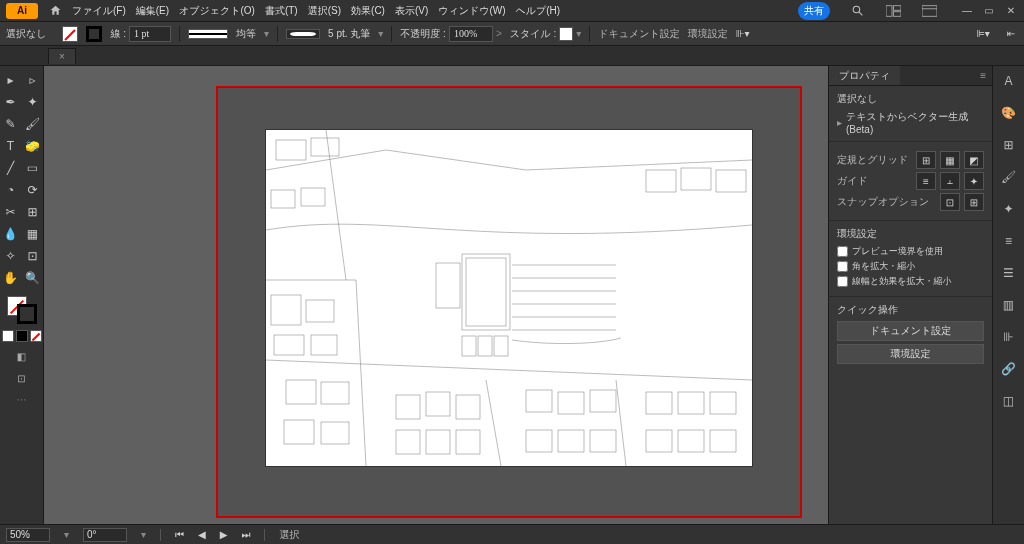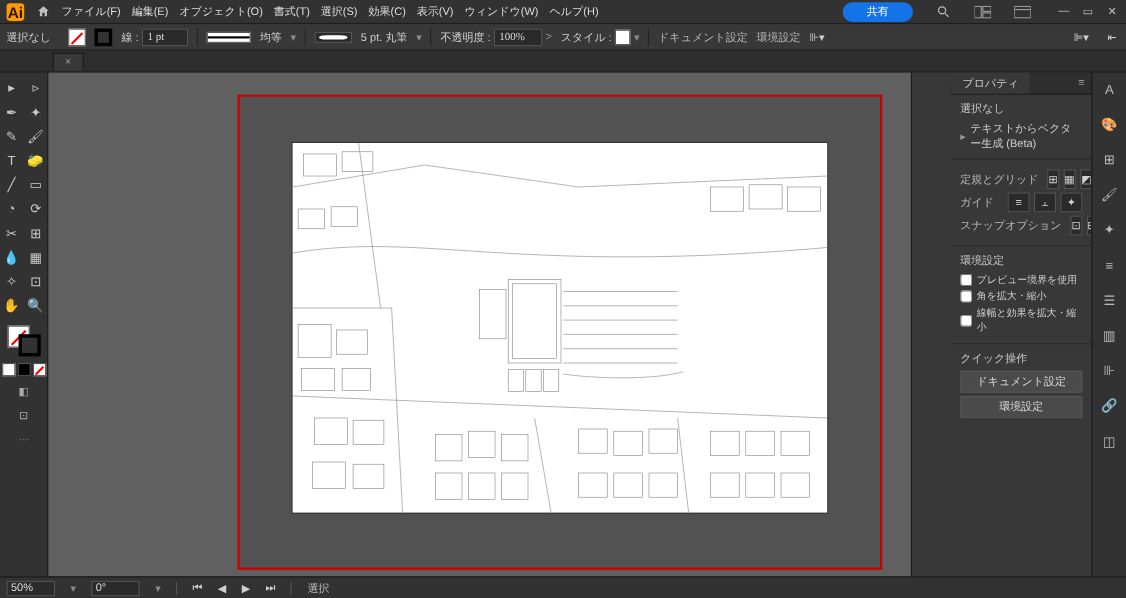--- a/index.html
+++ b/index.html
@@ -1,25 +1,25 @@
 <!DOCTYPE html>
 <html><head>
 <meta charset="utf-8">
 <style>
   * { box-sizing: border-box; margin: 0; padding: 0; font-family: "Hiragino Kaku Gothic Pro", "Meiryo", sans-serif; }
   body { width: 1024px; height: 544px; background: #323232; color: #d0d0d0; font-size: 10px; overflow: hidden; position: relative; }
 
   
   .menubar { height: 22px; background: #323232; display: flex; align-items: center; padding: 0 6px; gap: 10px; border-bottom: 1px solid #1a1a1a; }
-  .menubar .app-icon { width: 16px; height: 16px; background:#ff9a00; border-radius:3px; display:flex; align-items:center;justify-content:center; color:#2d0e00; font-weight:bold; font-size:14px; }
+  .menubar .app-icon { width: 32px; height: 16px; background:#ff9a00; border-radius:3px; display:flex; align-items:center;justify-content:center; color:#2d0e00; font-weight:bold; font-size:10px; }
   .menubar .home-icon { width:14px; height:14px; display:flex; align-items:center;justify-content:center; }
   .menubar .home-icon svg { fill:#c0c0c0; }
   .menubar .menu-item { cursor: default; font-size:10px; color:#ddd; }
   .menubar .spacer { flex: 1; }
-  .share-btn { background:#1473e6; color:#fff; padding:2px 22px; border-radius:10px; font-size:10px; }
+  .share-btn { background:#1473e6; color:#fff; padding:2px 6px; border-radius:10px; font-size:10px; }
   .menubar .right-ico { width:18px; height:14px; display:flex; align-items:center; justify-content:center; margin-left:8px; }
   .menubar .right-ico svg { fill:#c0c0c0; }
   .win-controls { display:flex; gap:8px; margin-left:12px; }
   .win-controls span { width:14px; text-align:center; color:#c0c0c0; }
 
   
   .optbar { height:24px; background:#383838; display:flex; align-items:center; padding:0 6px; gap:8px; border-bottom:1px solid #1a1a1a; font-size:10px; }
   .optbar .sel-label { margin-right:8px; }
   .swatch { width:16px; height:16px; border:1px solid #555; position:relative; background:#fff; }
   .swatch.nofill::after { content:""; position:absolute; left:0; right:0; top:50%; height:2px; background:red; transform:rotate(-45deg); }
@@ -61,21 +61,21 @@
   .canvas-area { flex:1; background:#606060; position:relative; overflow:hidden; }
   .red-frame { position:absolute; top:20px; left:172px; width:586px; height:432px; border:2px solid #c00; background:#525252; }
   .artboard { position:absolute; top:64px; left:222px; width:486px; height:336px; background:#fff; box-shadow:0 0 0 1px #333; overflow:hidden;}
   .artboard .lines line, .artboard .lines path, .artboard .lines rect { stroke:#777; stroke-width:0.5; fill:none;}
 
   
   .right-iconcol { width:32px; background:#323232; border-left:1px solid #1a1a1a; display:flex; flex-direction:column; align-items:center; padding-top:6px; gap:14px;}
   .right-iconcol .ic { width:18px; height:18px; display:flex; align-items:center;justify-content:center; color:#bbb; font-size:12px;}
 
   
-  .props { width:164px; background:#383838; border-left:1px solid #1a1a1a; display:flex; flex-direction:column; font-size:10px;padding-left:36px; }
+  .props { width:164px; background:#383838; border-left:1px solid #1a1a1a; display:flex; flex-direction:column; font-size:10px; }
   .props .panel-tab-row{display:flex;align-items:center;background:#2e2e2e;border-bottom:1px solid #1a1a1a;height:20px;}
   .props .panel-tab { padding:3px 10px; background:#383838; height:100%; display:flex; align-items:center;}
   .props .panel-menu{margin-left:auto;margin-right:6px;color:#999;}
   .props .section { padding:6px 8px; border-bottom:1px solid #2a2a2a; }
   .props .section-title { color:#ccc; margin-bottom:4px; font-size:10px;}
   .props .row { display:flex; align-items:center; gap:4px; margin:3px 0;}
   .props select, .props input { background:#2a2a2a; border:1px solid #555; color:#ddd; font-size:10px; height:16px; padding:0 4px; flex:1; min-width:0;}
   .props .btn { background:#4a4a4a; border:1px solid #555; color:#ddd; text-align:center; padding:2px 0; margin:3px 0; font-size:10px;}
   .props .icon-btn { width:20px; height:18px; background:#2a2a2a; border:1px solid #555; display:inline-flex;align-items:center;justify-content:center;font-size:10px;}
   .props .expand-row{display:flex;align-items:center;gap:4px;}

